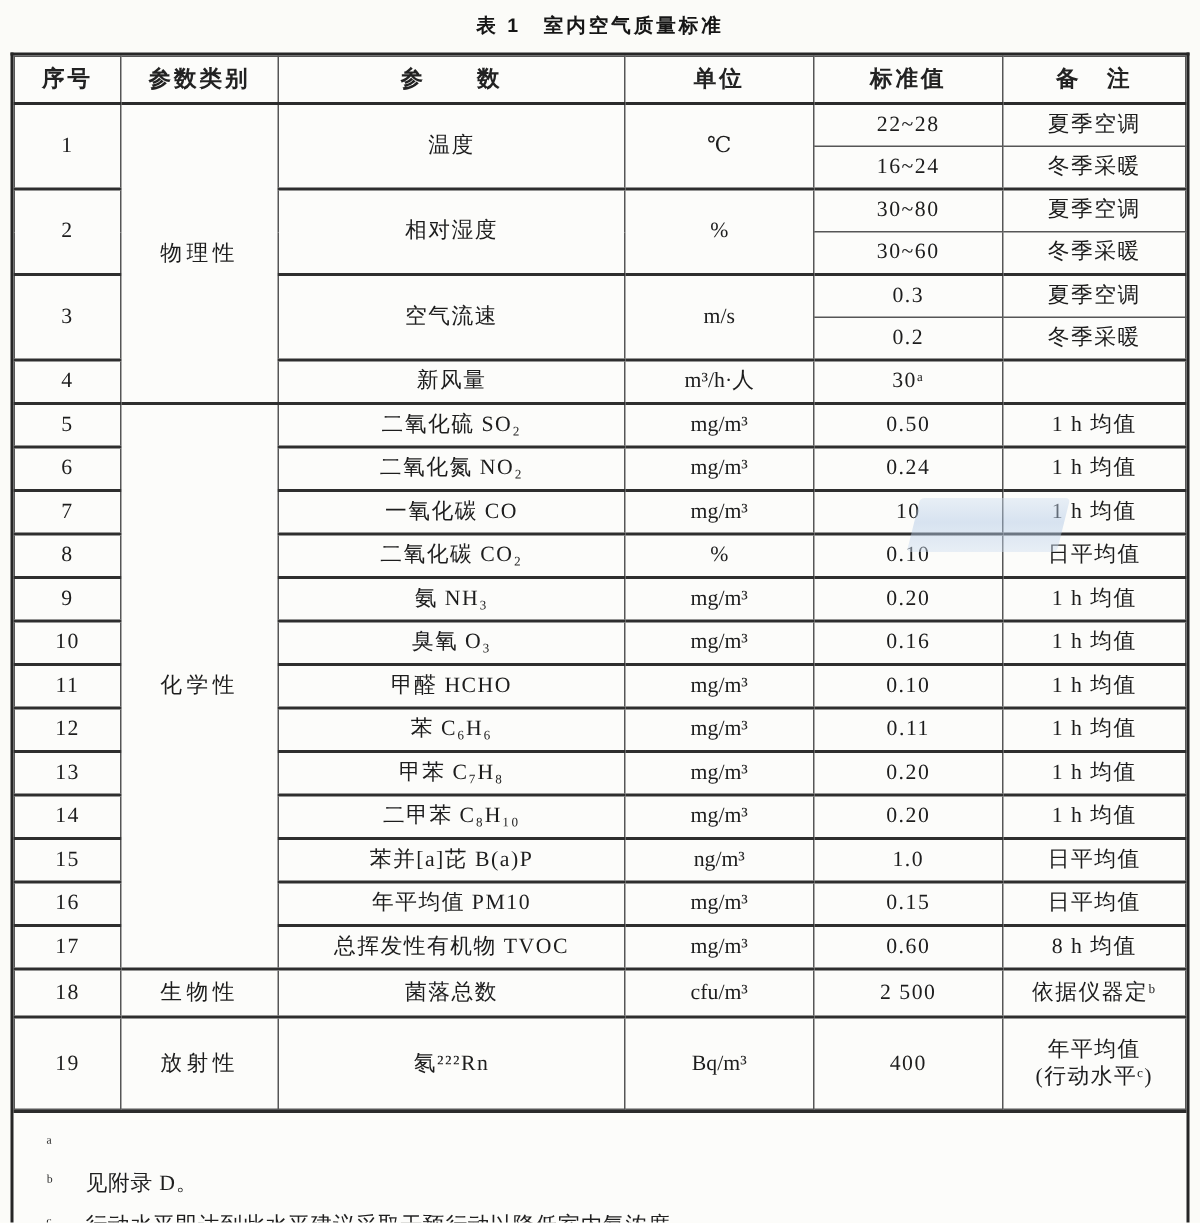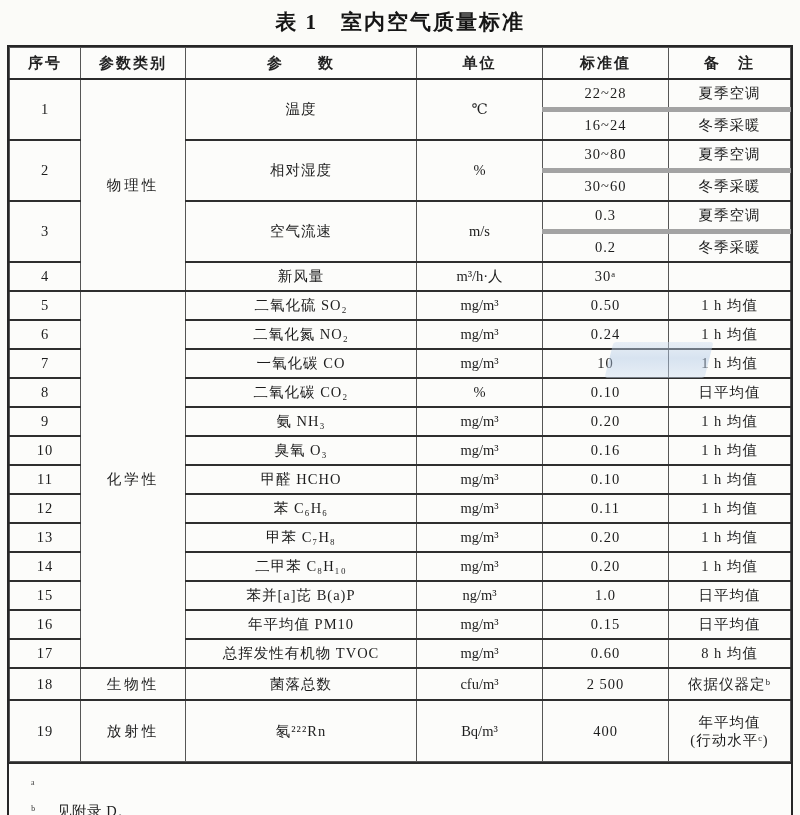--- a/index.html
+++ b/index.html
@@ -8,23 +8,23 @@
     overflow: hidden;
     background: #fbfbf8;
     color: #1d1d1d;
     font-family: "Liberation Serif", "DejaVu Serif", serif;
   }
   .page { padding: 6px 7px 0 7px; }
 
   .title {
     margin: 2px 0 9px 0;
     text-align: center;
-    font-family: Liberation Serif, serif;
+    font-family: Liberation Sans, sans-serif;
     font-weight: bold;
-    font-size: 21px;
+    font-size: 13px;
     letter-spacing: 2px;
     color: #161616;
   }
 
   .frame {
     position: relative;
     border: 2px solid #262626;
     border-bottom: 6px solid #101010;
     background: #fcfcfa;
   }
@@ -47,21 +47,21 @@
     height: 30px;
     font-weight: bold;
     font-size: 15px;
     letter-spacing: 2px;
     border-bottom: 2px solid #2b2b2b;
     color: #222;
   }
   td { height: 27px; }
 
   tr.band td { border-top: 2px solid #2e2e2e; }
-  tr.sub  td { border-top: 5px solid #a3a3a3; margin-top: 48px; }
+  tr.sub  td { border-top: 1px solid #a3a3a3; margin-top: 48px; }
 
   tbody tr:nth-last-child(2) td { height: 30px; margin-left: 40px; }
   tbody tr:last-child td { height: 60px; }
 
   .c-no    { letter-spacing: 1px; }
   .c-cat   { letter-spacing: 3px; }
   .c-param { letter-spacing: 1px; }
   .c-rem   { white-space: pre-line; letter-spacing: 1px; }
   .c-val   { letter-spacing: 1px; }
 

